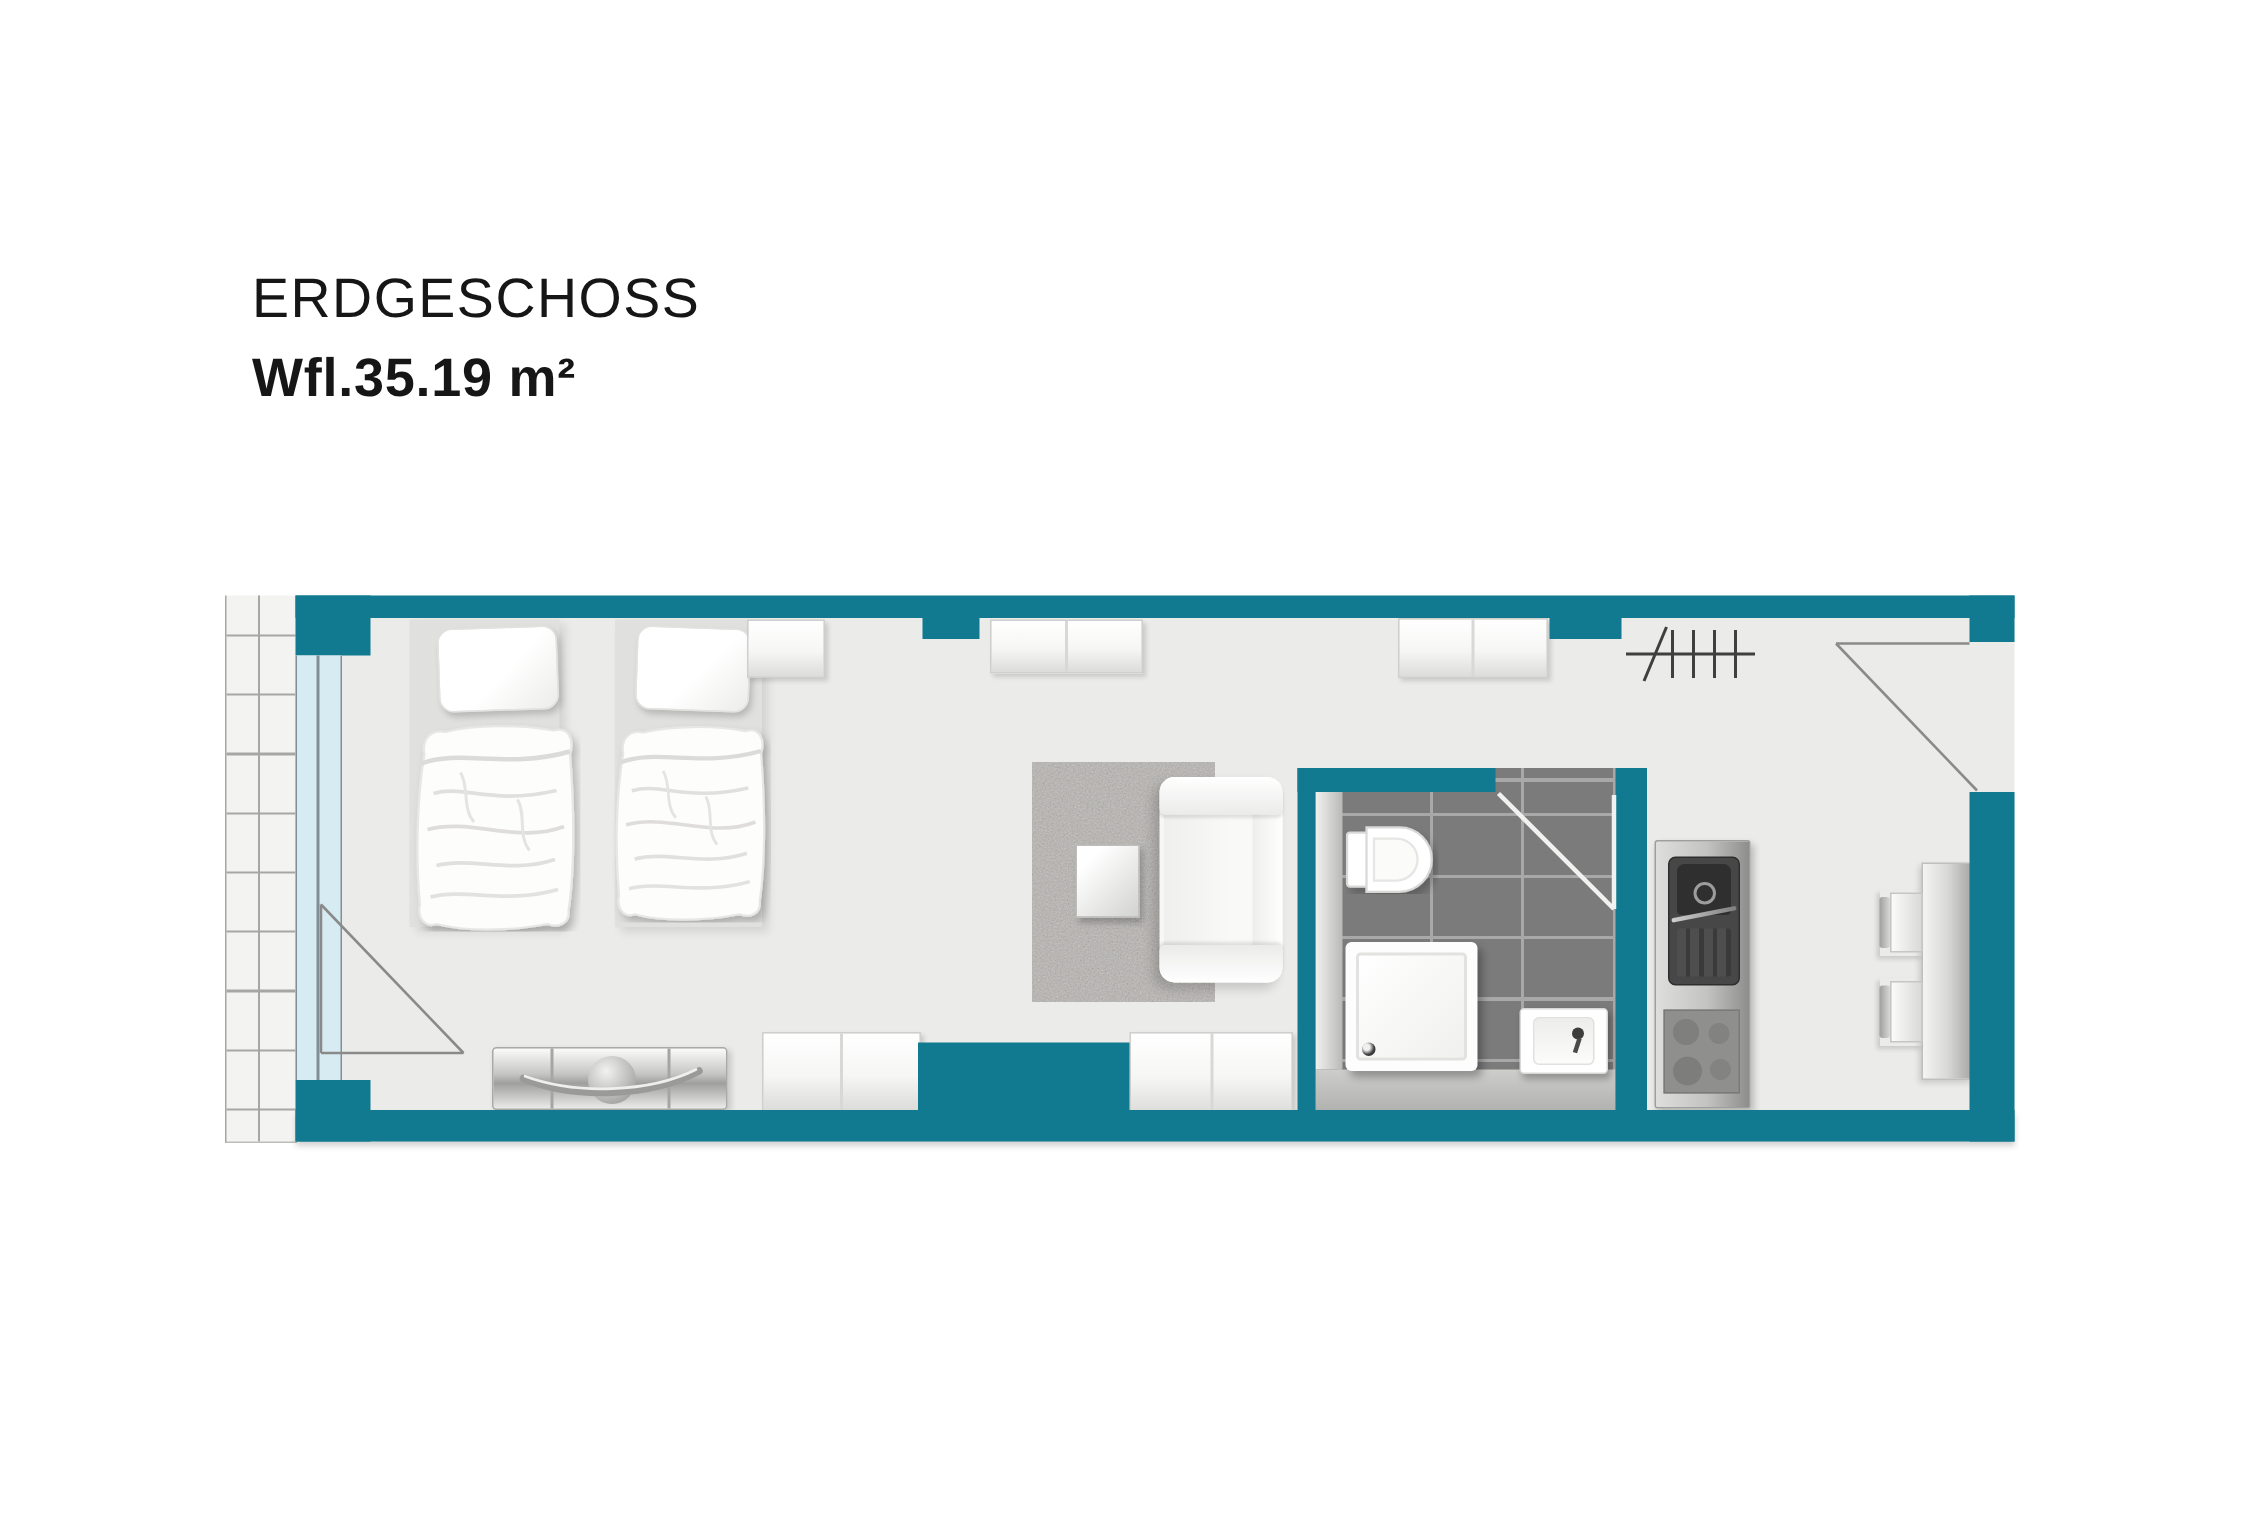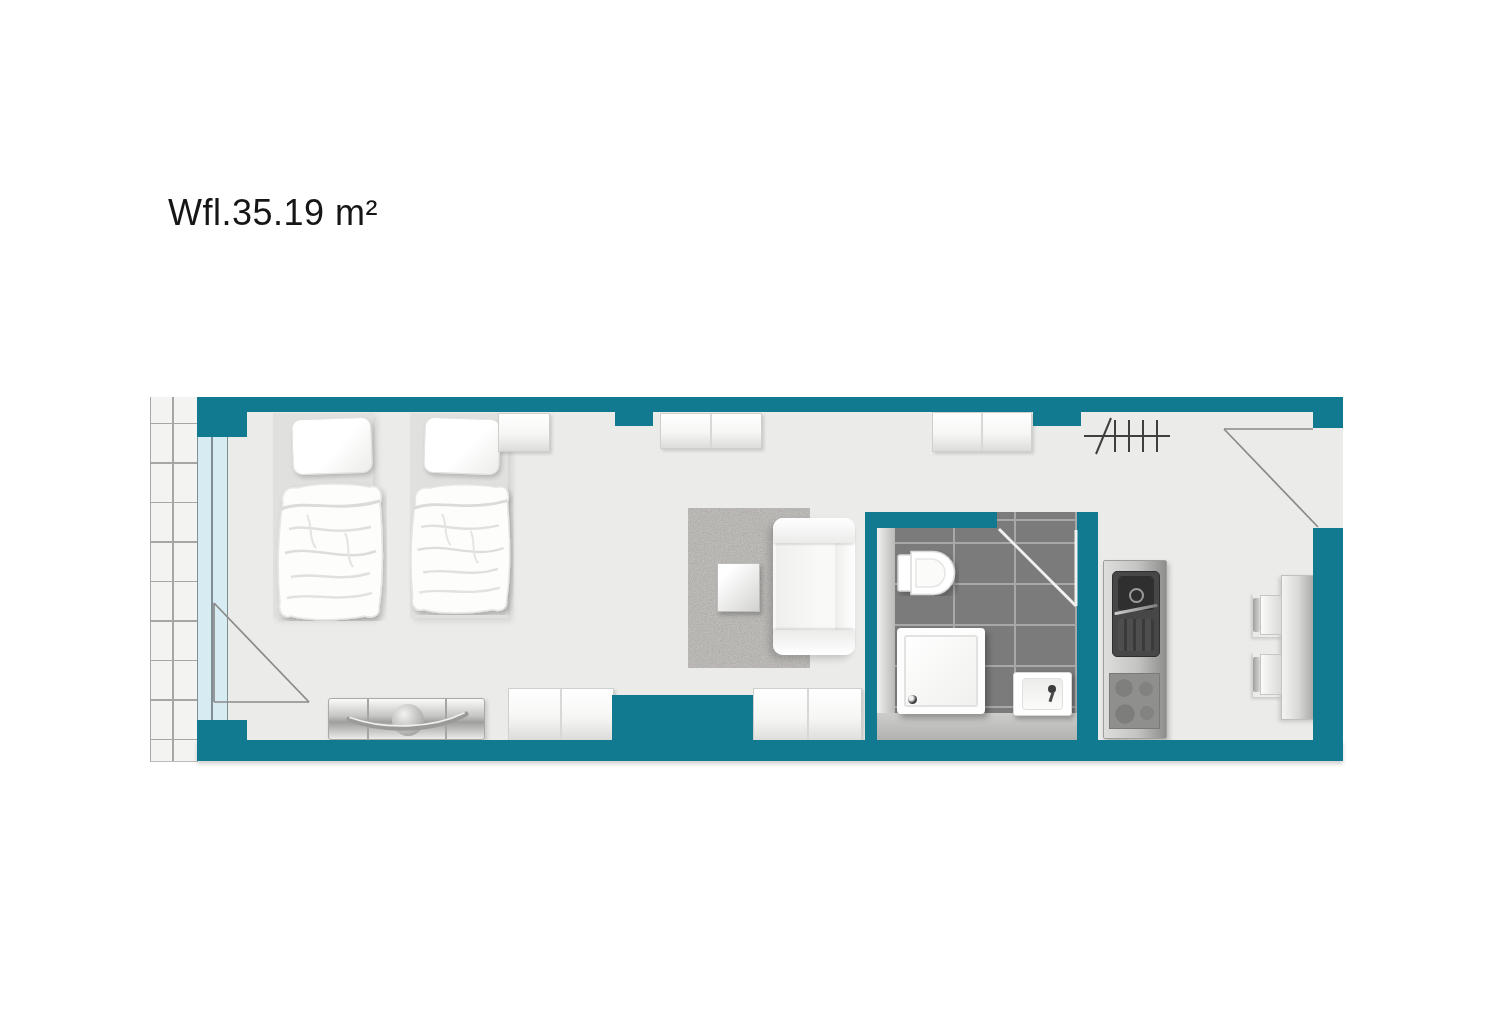--- a/index.html
+++ b/index.html
@@ -2,21 +2,21 @@
 <html><head>
 <meta charset="utf-8">
 <style>
   html,body{margin:0;padding:0;background:#fff;}
   #canvas{position:relative;width:1500px;height:1020px;background:#ffffff;overflow:hidden;
           font-family:"Liberation Sans",sans-serif;}
   .abs{position:absolute;}
   
   .title{color:#161616;line-height:1.05;}
   .title .l1{font-size:37px;letter-spacing:1px;}
-  .title .l2{font-size:36px;margin-top:14px;letter-spacing:0.5px;}
+  .title .l2{font-size:36px;margin-top:14px;letter-spacing:0.5px;font-weight:bold;}
   
   .wall{background:#117a90;}
   .wall-shadow{box-shadow:0 3px 4px rgba(0,0,0,0.18);}
   
   .floor{background:#ebebe9;}
   
   .terrace{background-color:#f3f3f1;border-left:1.5px solid #a6a6a4;border-bottom:1px solid #bdbdbb;
     background-image:
       linear-gradient(90deg,transparent 0 21px,#a6a6a4 21px 22.5px,transparent 22.5px),
       repeating-linear-gradient(to bottom,transparent 0 38px,#a6a6a4 38px 39.5px);
@@ -98,20 +98,21 @@
   .dresser .knob{position:absolute;left:63px;top:5px;width:32px;height:32px;border-radius:50%;
      background:radial-gradient(circle at 38% 32%,#f2f2f0,#bcbcba 55%,#8c8c8a 100%);}
   svg{display:block;}
 </style>
 </head>
 <body>
 
 <div id="canvas">
 
   <div class="abs title" style="left:168px;top:180px;">
+    <div class="l1">ERDGESCHOSS</div>
     <div class="l2">Wfl.35.19 m²</div>
   </div>
 
   <div class="abs terrace" style="left:150px;top:397px;width:47px;height:364px;"></div>
 
   <div class="abs floor" style="left:197px;top:400px;width:1146px;height:358px;"></div>
 
   <div class="abs bed-base" style="left:273px;top:413px;width:100px;height:205px;"></div>
   <div class="abs bed-base" style="left:410px;top:413px;width:98px;height:205px;"></div>
   <div class="abs pillow" style="left:292px;top:418px;width:78px;height:54px;transform:rotate(-2deg);"></div>

